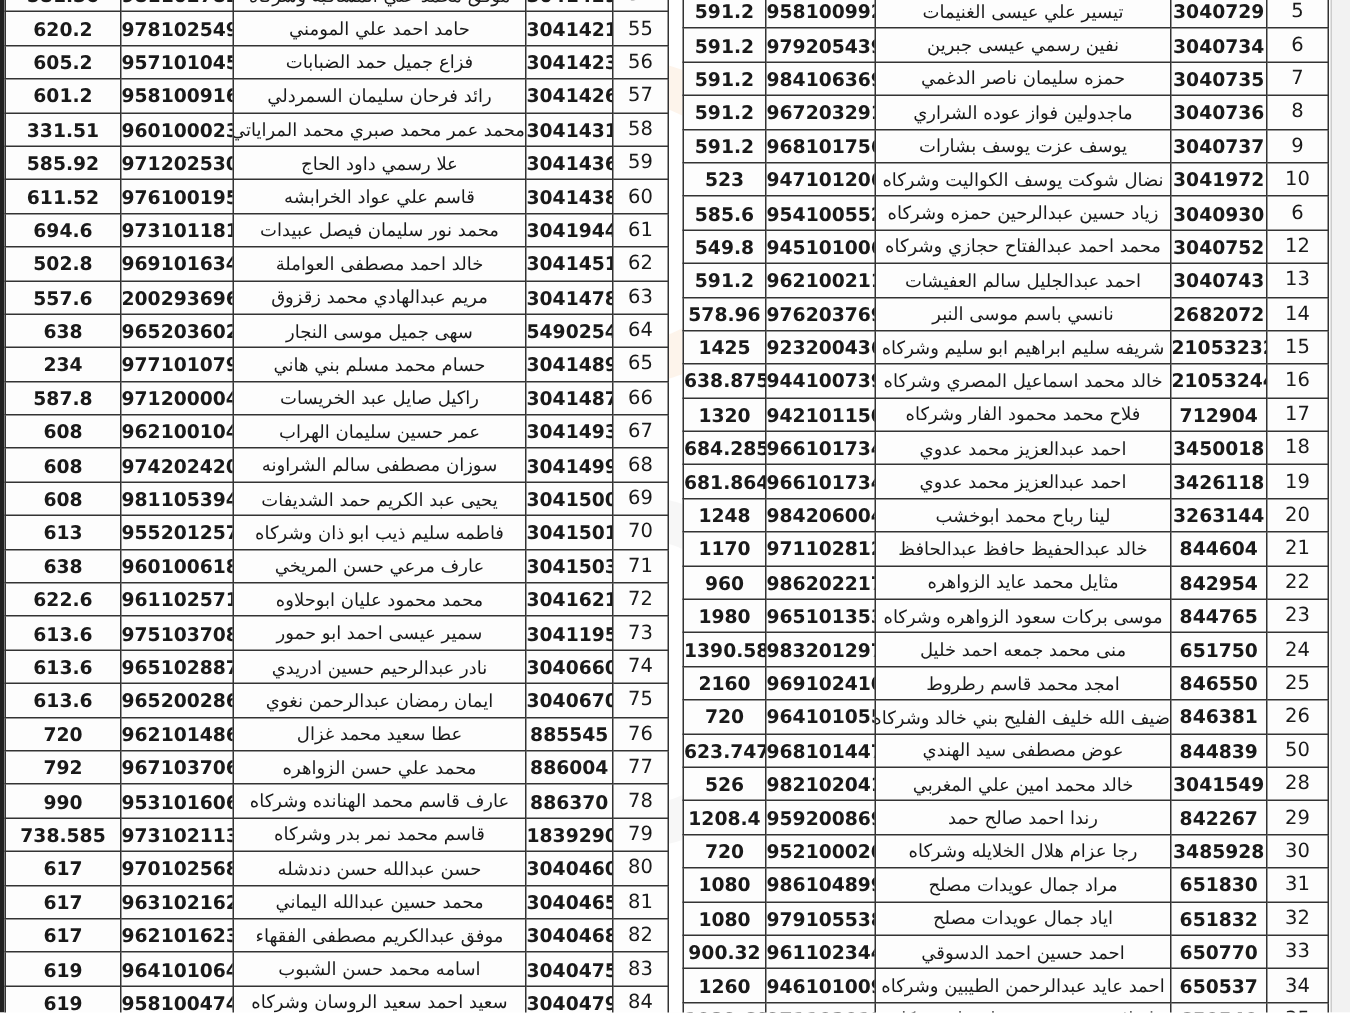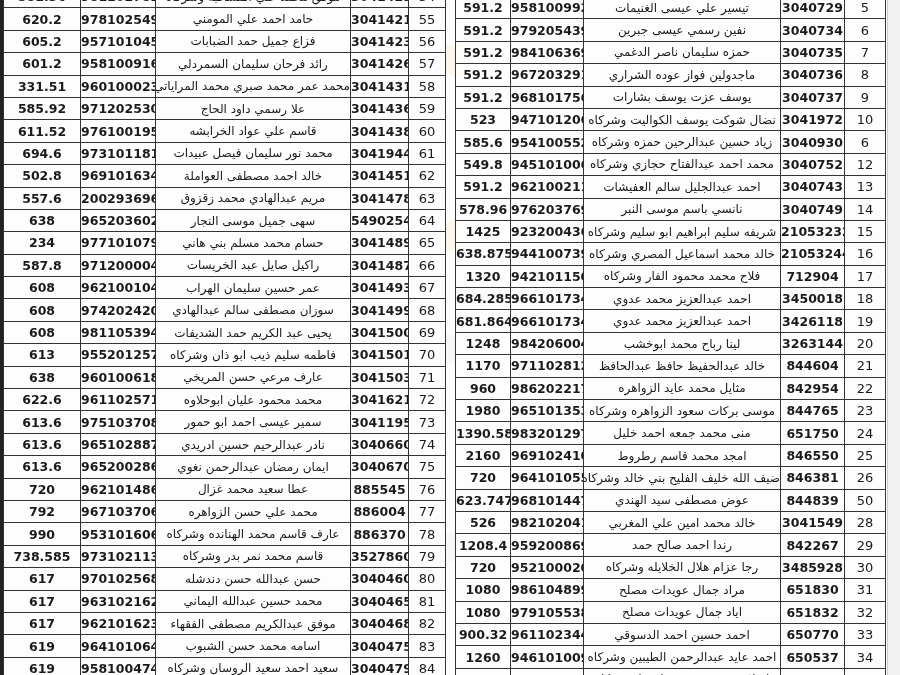--- a/index.html
+++ b/index.html
@@ -162,21 +162,21 @@
         <tr>
     <td class="amt">608</td>
     <td class="nid">9621001046</td>
     <td class="name">عمر حسين سليمان الهراب</td>
     <td class="num">3041493</td>
     <td class="seq">67</td>
   </tr>
         <tr>
     <td class="amt">608</td>
     <td class="nid">9742024205</td>
-    <td class="name">سوزان مصطفى سالم عبدالهادي</td>
+    <td class="name">سوزان مصطفى سالم الشراونه</td>
     <td class="num">3041499</td>
     <td class="seq">68</td>
   </tr>
         <tr>
     <td class="amt">608</td>
     <td class="nid">9811053944</td>
     <td class="name">يحيى عبد الكريم حمد الشديفات</td>
     <td class="num">3041500</td>
     <td class="seq">69</td>
   </tr>
@@ -240,21 +240,21 @@
     <td class="amt">990</td>
     <td class="nid">9531016065</td>
     <td class="name">عارف قاسم محمد الهنانده وشركاه</td>
     <td class="num">886370</td>
     <td class="seq">78</td>
   </tr>
         <tr>
     <td class="amt">738.585</td>
     <td class="nid">9731021138</td>
     <td class="name">قاسم محمد نمر بدر وشركاه</td>
-    <td class="num">3527860</td>
+    <td class="num">1839290</td>
     <td class="seq">79</td>
   </tr>
         <tr>
     <td class="amt">617</td>
     <td class="nid">9701025680</td>
     <td class="name">حسن عبدالله حسن دندشله</td>
     <td class="num">3040460</td>
     <td class="seq">80</td>
   </tr>
         <tr>
@@ -359,21 +359,21 @@
     <td class="amt">591.2</td>
     <td class="nid">9621002115</td>
     <td class="name">احمد عبدالجليل سالم العفيشات</td>
     <td class="num">3040743</td>
     <td class="seq">13</td>
   </tr>
         <tr>
     <td class="amt">578.96</td>
     <td class="nid">9762037690</td>
     <td class="name">نانسي باسم موسى النبر</td>
-    <td class="num">3040749</td>
+    <td class="num">2682072</td>
     <td class="seq">14</td>
   </tr>
         <tr>
     <td class="amt">1425</td>
     <td class="nid">9232004363</td>
     <td class="name">شريفه سليم ابراهيم ابو سليم وشركاه</td>
     <td class="num">21053232</td>
     <td class="seq">15</td>
   </tr>
         <tr>

